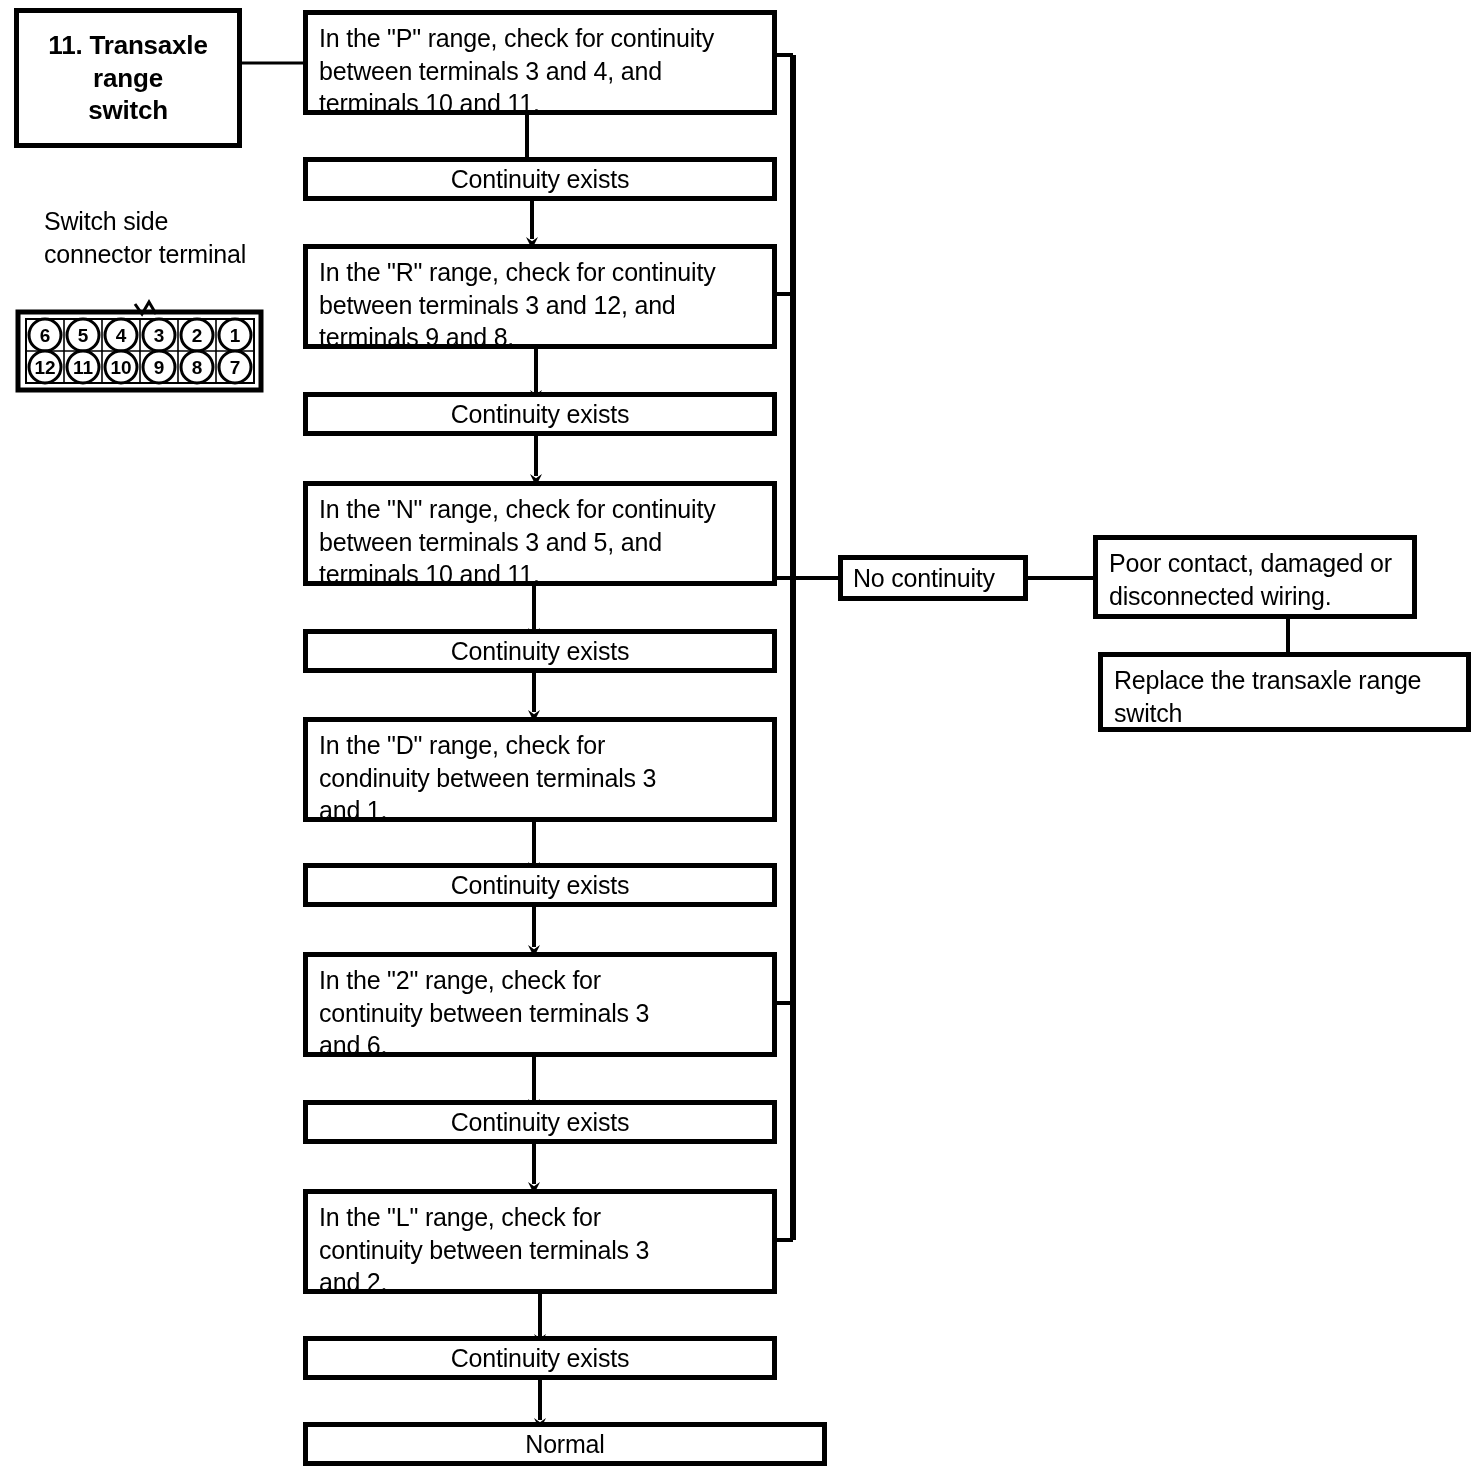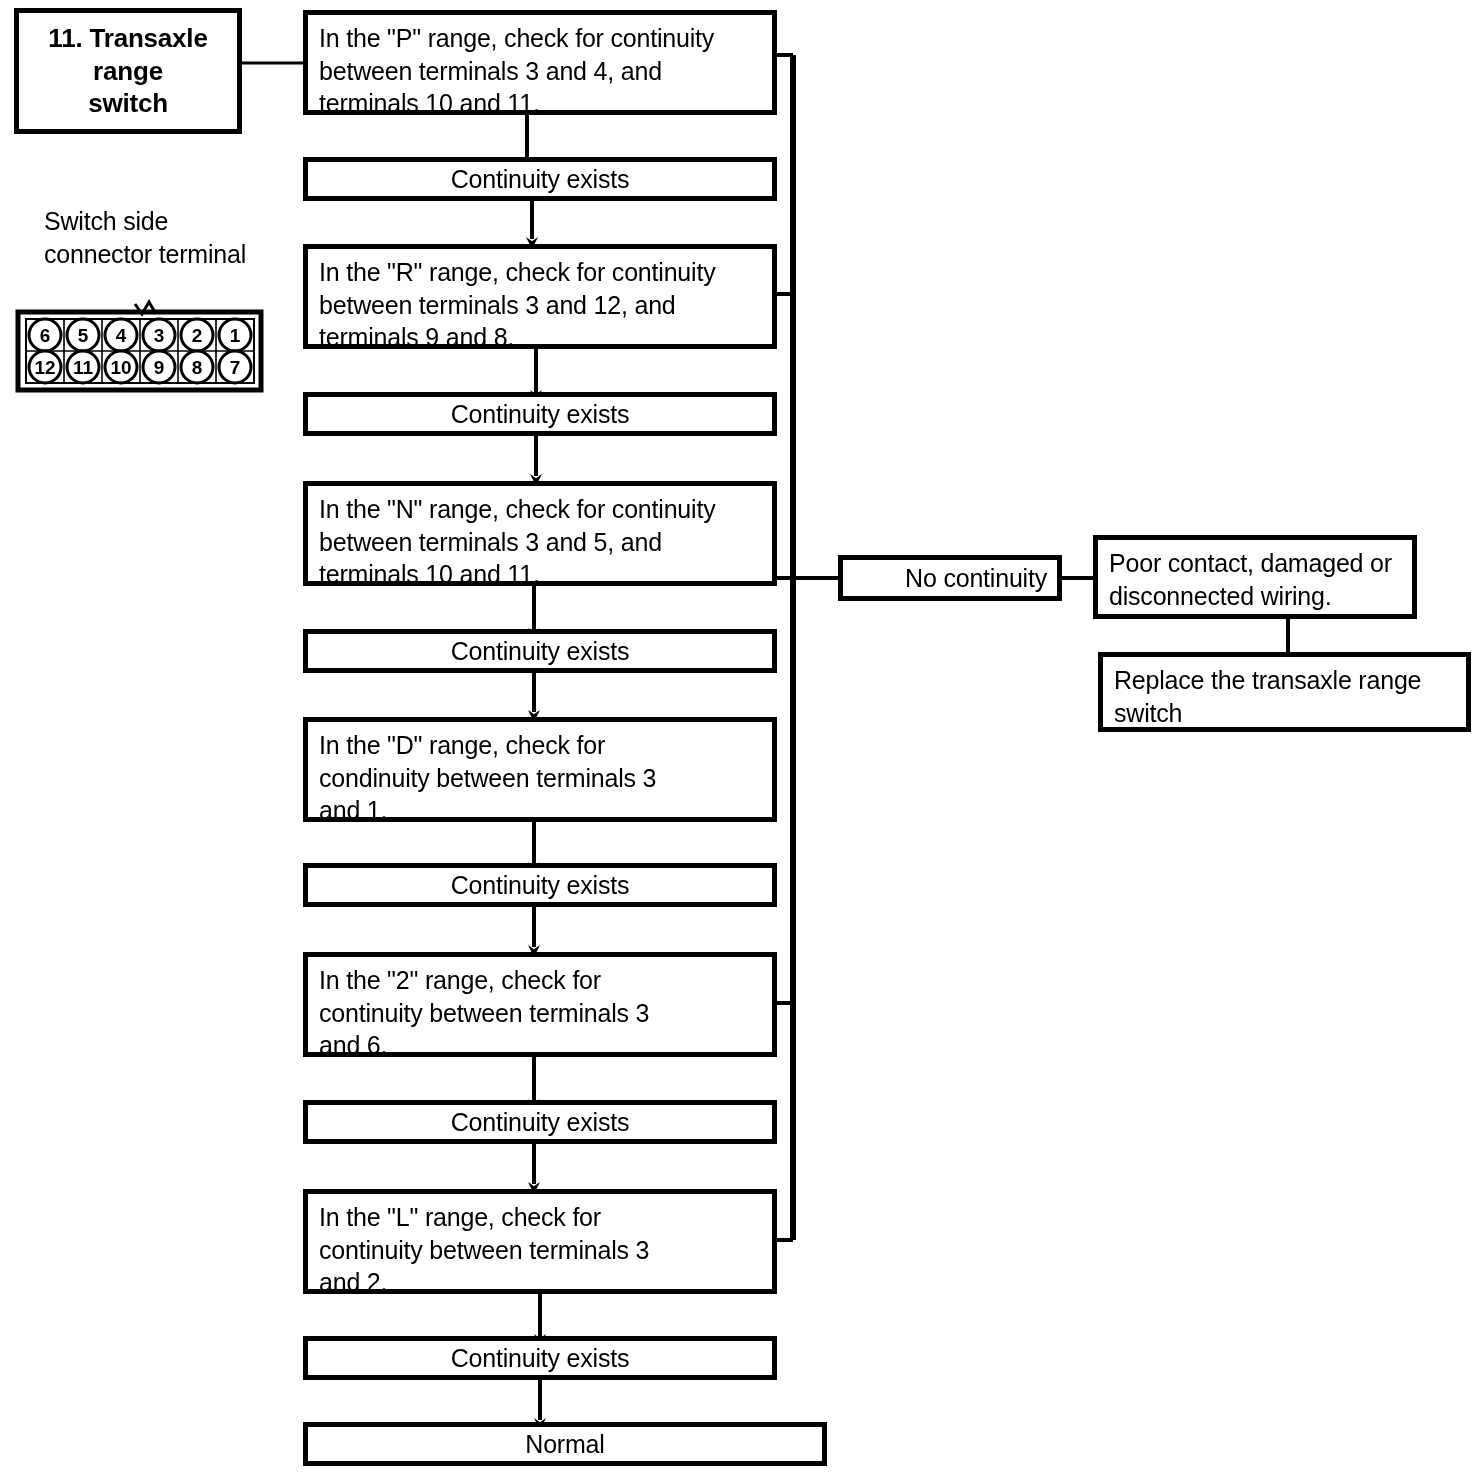--- a/index.html
+++ b/index.html
@@ -118,21 +118,21 @@
   <path d="M 777 1003 L 793 1003" stroke="#000" stroke-width="4" fill="none"></path>
   <path d="M 777 1240 L 793 1240" stroke="#000" stroke-width="4" fill="none"></path>
 
   <path d="M 793 578 L 838 578" stroke="#000" stroke-width="4" fill="none"></path>
 
   <path d="M 1028 578 L 1093 578" stroke="#000" stroke-width="4" fill="none"></path>
 
   <path d="M 1288 618 L 1288 656" stroke="#000" stroke-width="4" fill="none" marker-end="url(#arrowhead)"></path>
 </svg>
 
-<div class="box title thick" style="left:14px; top:8px; width:228px; height:126px;">
+<div class="box title thick" style="left:14px; top:8px; width:228px; height:140px;">
   <span class="txt">11. Transaxle
 range
 switch</span>
 </div>
 
 <div class="caption" style="left:16px; top:205px; width:250px;">Switch side
 connector terminal</div>
 
 <div id="connector-wrap">
   <svg id="connector-svg" viewBox="0 0 252 96" width="252" height="96">
@@ -240,21 +240,21 @@
 </div>
 
 <div class="box state thick" style="left:303px; top:1336px; width:474px; height:44px;">
   <span class="txt">Continuity exists</span>
 </div>
 
 <div class="box state thick" style="left:303px; top:1422px; width:524px; height:44px;">
   <span class="txt">Normal</span>
 </div>
 
-<div class="box stateleft thick" style="left:838px; top:555px; width:224px; height:46px;justify-content:flex-end;">
+<div class="box stateleft thick" style="left:838px; top:555px; width:190px; height:46px;">
   <span class="txt">No continuity</span>
 </div>
 
 <div class="box proc thick" style="left:1093px; top:535px; width:324px; height:84px;">
   <span class="txt">Poor contact, damaged or
 disconnected wiring.</span>
 </div>
 
 <div class="box proc thick" style="left:1098px; top:652px; width:373px; height:80px;">
   <span class="txt">Replace the transaxle range

